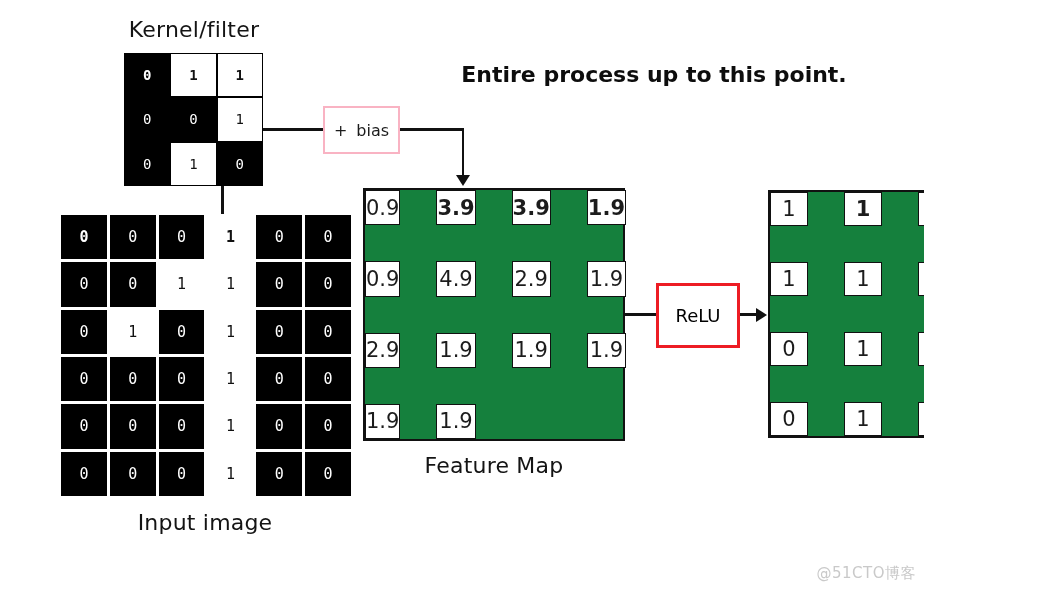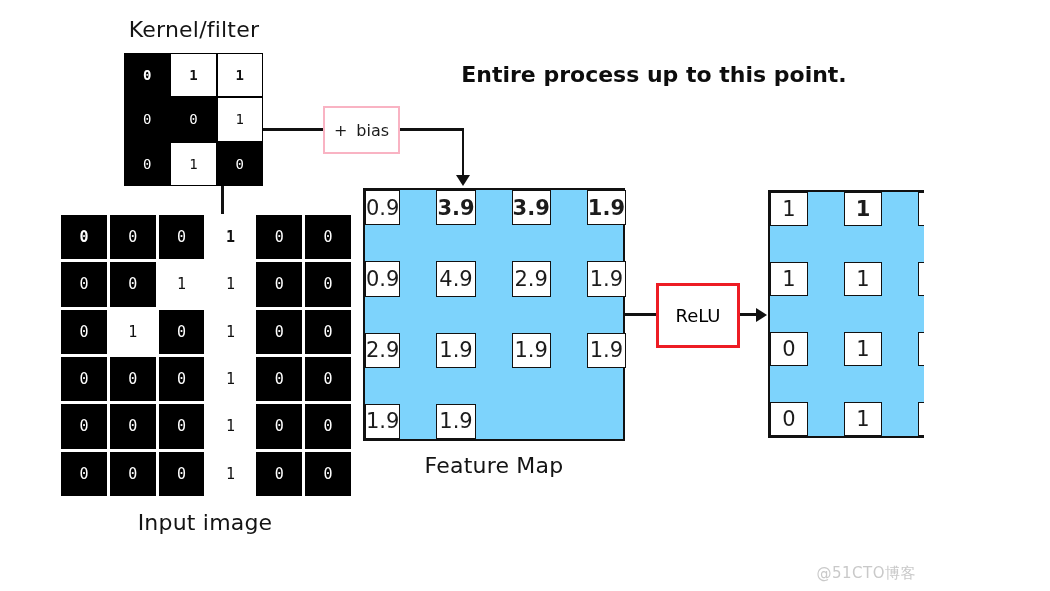--- a/index.html
+++ b/index.html
@@ -58,21 +58,21 @@
   }
   .cell.dark  { background: #000000; color: #ffffff; }
   .cell.light { background: #ffffff; color: #111111; }
   .cell.bold  { font-weight: bold; }
 
   
   .value-grid {
     display: grid;
     grid-template-columns: repeat(4, 1fr);
     grid-template-rows: repeat(4, 1fr);
-    background: #7dd3fc;
+    background: #15803d;
     border: 2px solid #111111;
     gap: 36px;
   }
   .value-grid .cell {
     display: flex; align-items: center; justify-content: center;
     font-size: 21px;
     color: #1c1c1c;
     border: 1px solid #111111;
     background: #ffffff;
   }

